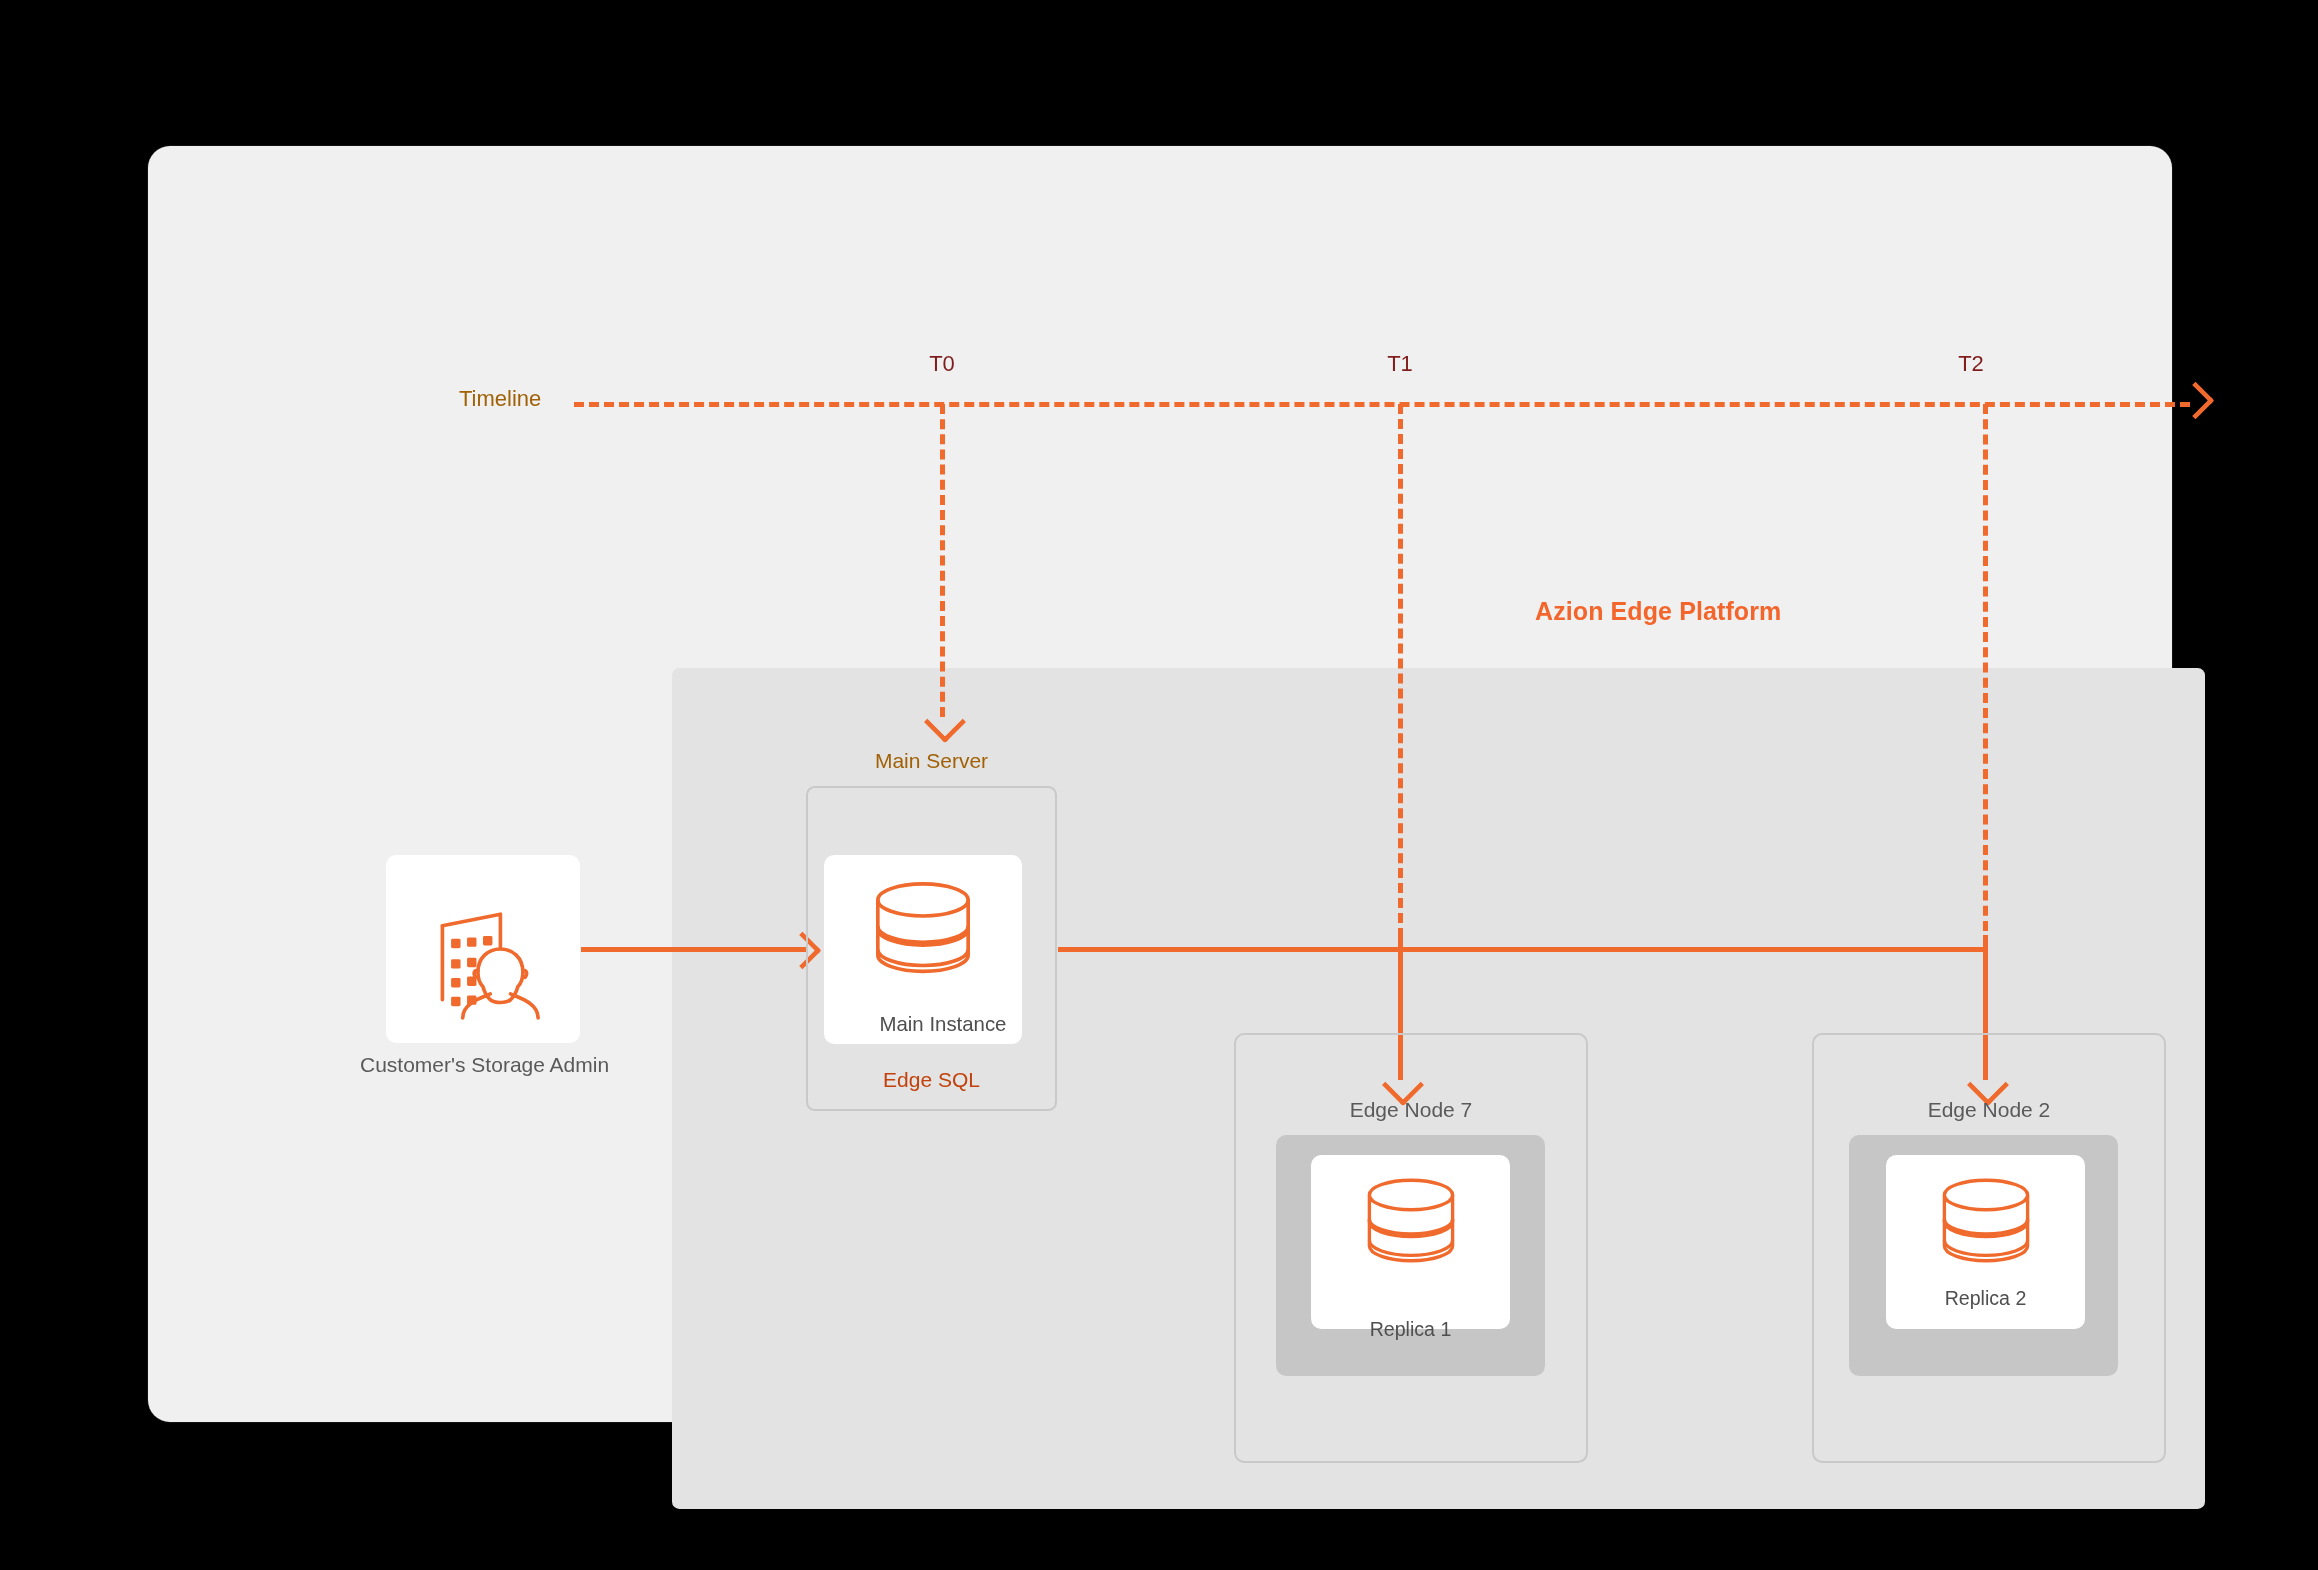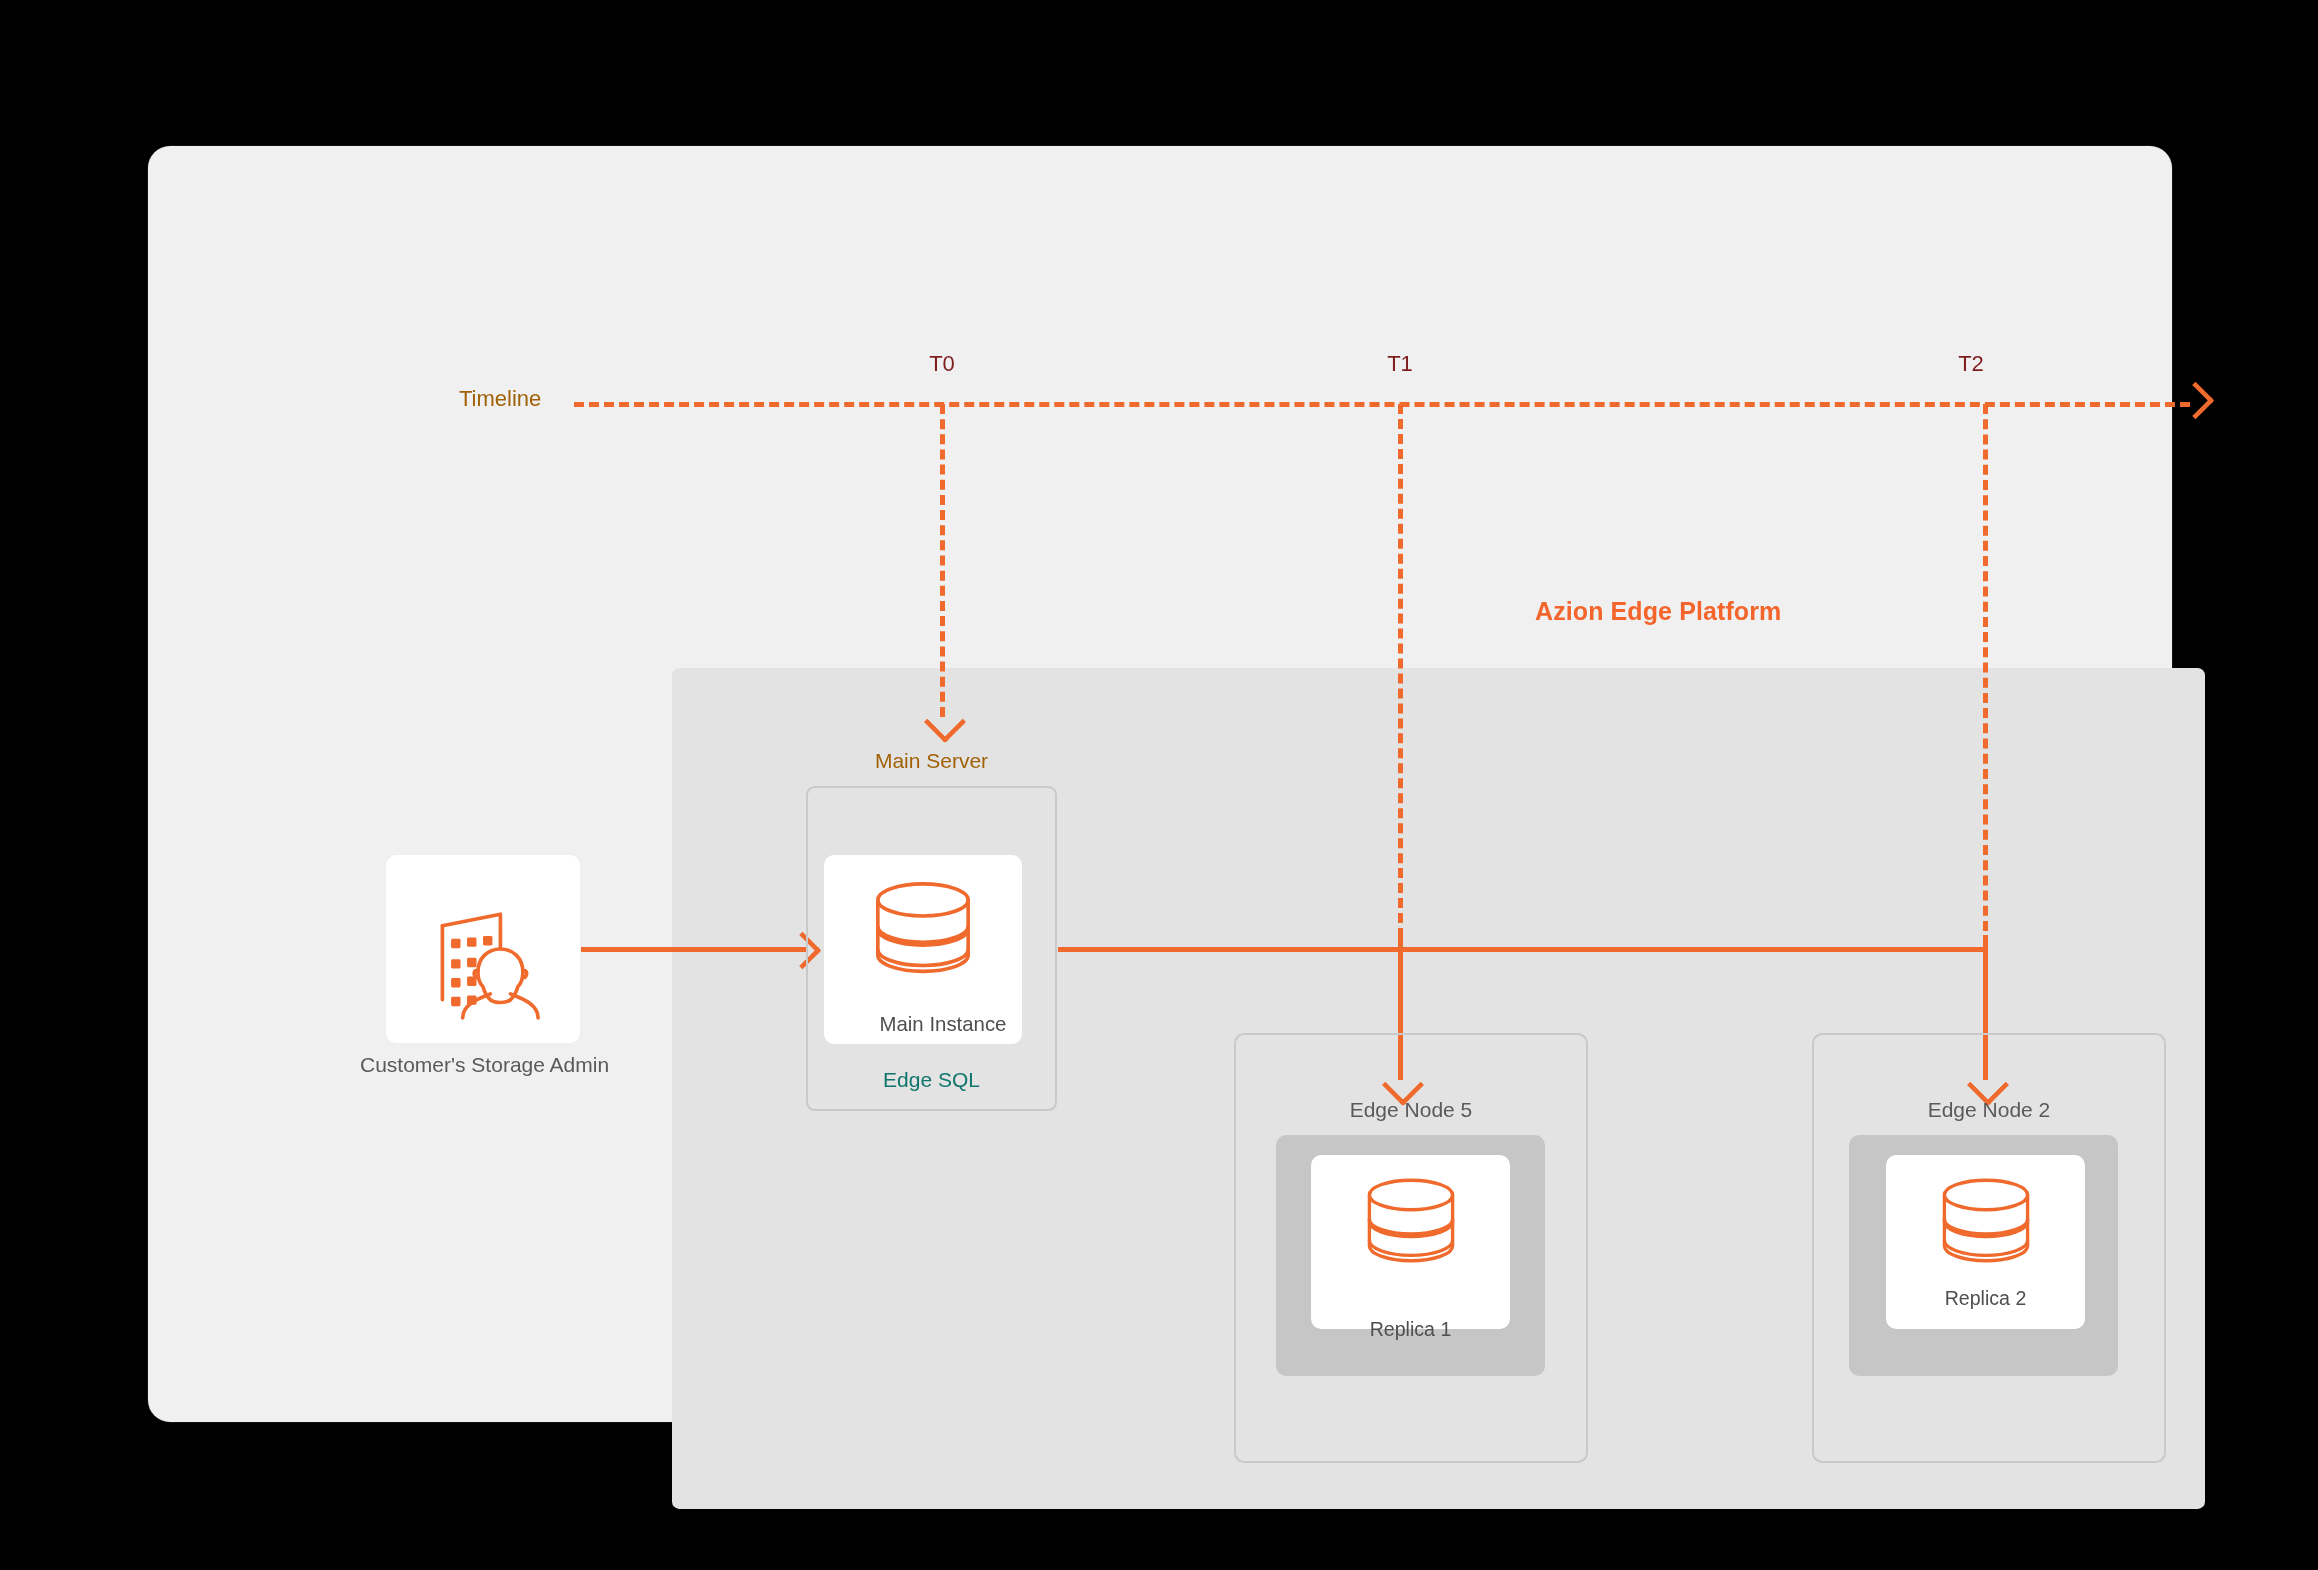--- a/index.html
+++ b/index.html
@@ -225,21 +225,21 @@
     color: #4f4f4f;
     white-space: nowrap;
   }
   #edge-sql-label {
     position: absolute;
     left: 658px;
     top: 922px;
     width: 251px;
     text-align: center;
     font-size: 21px;
-    color: #0f766e;
+    color: #c2410c;
     white-space: nowrap;
   }
 
   
   .edge-node-box {
     position: absolute;
     border: 2.9px solid #c9c9c9;
     border-radius: 10.2px;
     box-sizing: border-box;
   }
@@ -371,21 +371,21 @@
           <path d="M14 94 C14 106 42 116 76 116 C110 116 138 106 138 94" stroke="#ef6a2c" stroke-width="5" fill="none"></path>
           <path d="M14 62 L14 102 C14 114 42 124 76 124 C110 124 138 114 138 102 L138 62" stroke="#ef6a2c" stroke-width="5" fill="none"></path>
         </svg>
       </span>
     </div>
     <div id="main-instance-label">Main Instance</div>
 
     <div id="edge-sql-label">Edge SQL</div>
 
     <div class="edge-node-box" id="edge-node-1-box"></div>
-    <div class="edge-node-label" id="edge-node-1-label">Edge Node 5</div>
+    <div class="edge-node-label" id="edge-node-1-label">Edge Node 7</div>
     <div class="replica-shell" id="replica-1-shell"></div>
     <div class="replica-card" id="replica-1-card">
       <span class="card-db-icon" style="top:22px;">
         <svg width="102" height="95" viewBox="0 0 152 140" fill="none">
           <ellipse cx="76" cy="26" rx="62" ry="22" stroke="#ef6a2c" stroke-width="5" fill="none"></ellipse>
           <path d="M14 26 L14 66 C14 78 42 88 76 88 C110 88 138 78 138 66 L138 26" stroke="#ef6a2c" stroke-width="5" fill="none"></path>
           <path d="M14 62 C14 74 42 84 76 84 C110 84 138 74 138 62" stroke="#ef6a2c" stroke-width="5" fill="none"></path>
           <path d="M14 94 C14 106 42 116 76 116 C110 116 138 106 138 94" stroke="#ef6a2c" stroke-width="5" fill="none"></path>
           <path d="M14 62 L14 102 C14 114 42 124 76 124 C110 124 138 114 138 102 L138 62" stroke="#ef6a2c" stroke-width="5" fill="none"></path>
         </svg>

